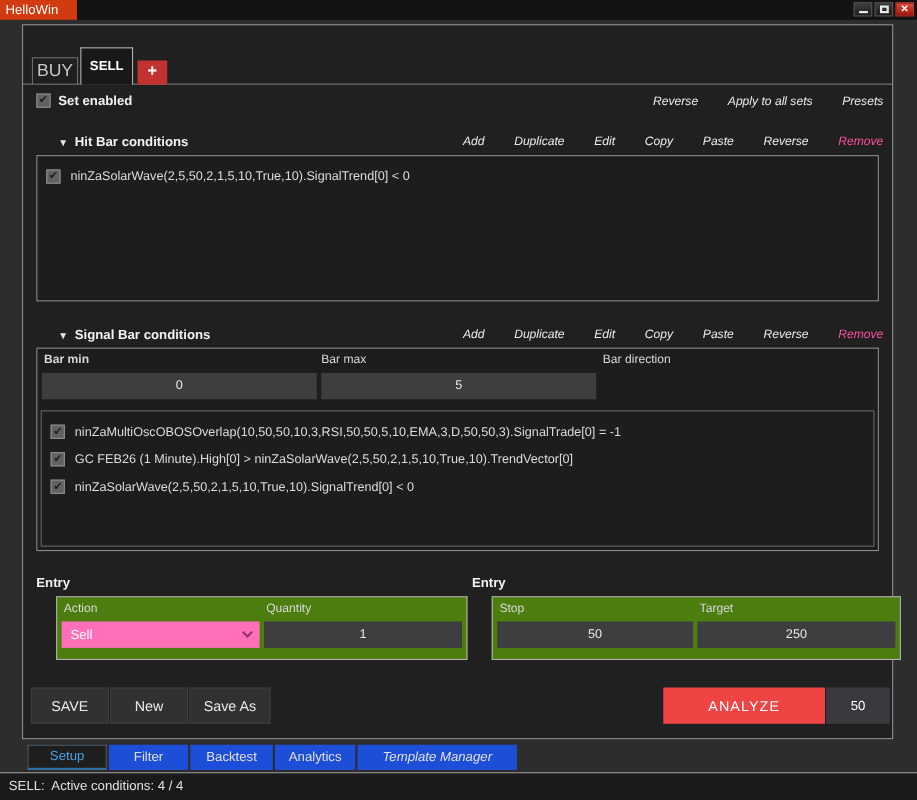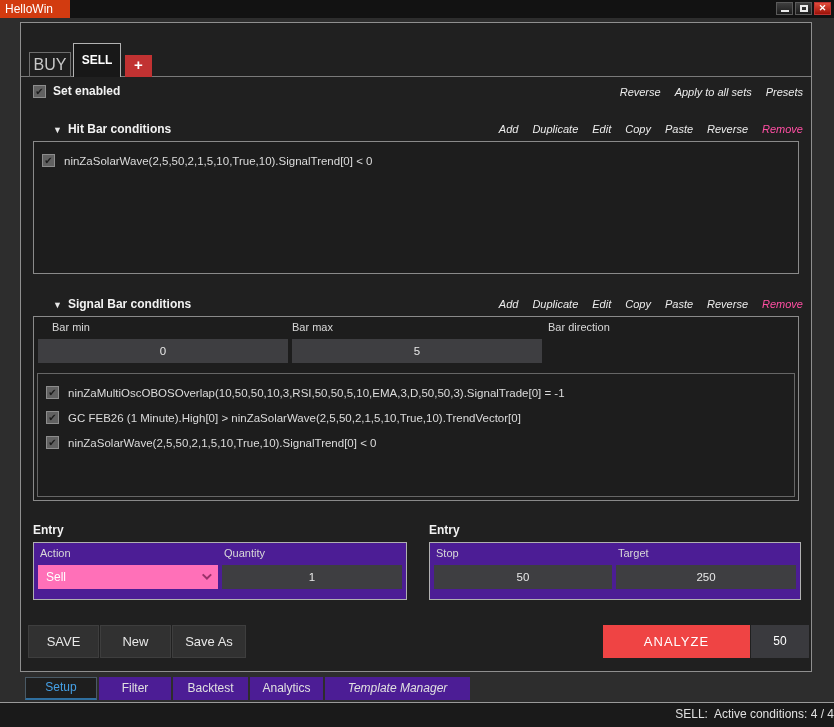--- a/index.html
+++ b/index.html
@@ -31,21 +31,21 @@
     border:1px solid #b2b2b2; border-bottom:none; color:#fff; font-size:12px; font-weight:bold; z-index:2; }
   .tab-add { left:104px; top:32px; width:27px; height:22px; line-height:20px; background:#c13232;
     color:#fff; font-size:15px; font-weight:bold; }
   
   .checkbox { display:inline-block; width:13px; height:13px; background:#616161;
     border:1px solid #8d8d8d; color:#1c1c1c; font-size:10px; line-height:12px; text-align:center;
     vertical-align:middle; }
   .set-row { position:absolute; left:12px; top:61px; display:flex; align-items:center; gap:7px; }
   .set-label { font-size:12px; font-weight:bold; color:#f2f2f2; }
   .links { position:absolute; right:8px; font-style:italic; font-size:11px; color:#ececec;
-    display:flex; gap:14px; }
+    display:flex; gap:27px; }
   .links-top { top:63px; }
   .link { cursor:default; }
   .link.pink { color:#ff4fa3; }
   
   .sec-header { position:absolute; left:12px; font-size:12px; font-weight:bold; color:#f2f2f2;margin-left:20px; }
   .sec-header .tri { font-size:9px; margin-right:6px; color:#e8e8e8; }
   
   .list-box { position:absolute; left:12px; width:766px; background:#1d1d1d; border:1px solid #8a8a8a; }
   .hit-box { top:118px; height:133px; }
   .sig-box { top:293px; height:185px; }
@@ -57,40 +57,40 @@
     font-size:11.5px; text-align:center; line-height:24px; }
   .dropdown { position:absolute; top:22px; height:24px; background:#ff70b8; color:#fff;
     font-size:12px; line-height:24px; padding-left:8px; }
   .chev { position:absolute; right:9px; top:8px; width:7px; height:7px;
     border-right:2px solid rgba(120,30,80,0.75); border-bottom:2px solid rgba(120,30,80,0.75);
     transform:rotate(45deg) translateY(-2px); }
   .inner-cond-box { position:absolute; left:3px; top:56px; width:758px; height:124px;
     border:1px solid #666; background:#1d1d1d; padding-top:6px; }
   
   .grp-title { position:absolute; top:500px; font-size:12px; font-weight:bold; color:#f2f2f2; }
-  .groupbox { position:absolute; top:519px; height:58px; border:1px solid #b0b0b0; background:#4c1d95; }
+  .groupbox { position:absolute; top:519px; height:58px; border:1px solid #b0b0b0; background:#4d7c0f;margin-left:18px; }
   .entry-box { left:12px; width:374px; }
   .exit-box { left:408px; width:372px; }
   
   .btn { position:absolute; top:602px; height:33px; background:#313131; border:1px solid #3e3e3e;
     color:#e8e8e8; font-size:13px; text-align:center; line-height:31px; cursor:default; }
   .analyze { position:absolute; left:582px; top:602px; width:147px; height:33px; background:#ef4444;
     color:#fff; font-size:13px; letter-spacing:1px; text-align:center; line-height:33px; }
   .analyze-count { position:absolute; left:730px; top:602px; width:58px; height:33px; background:#3a3a3e;
     color:#fff; font-size:12px; text-align:center; line-height:33px; }
   
   .bottom-tabs { position:absolute; left:25px; top:677px; height:23px; display:flex; gap:2px; }
-  .btab { height:23px; background:#4c1d95; color:#e0e0e0; font-size:12px; text-align:center;
+  .btab { height:23px; background:#1d4ed8; color:#e0e0e0; font-size:12px; text-align:center;
     line-height:22px; cursor:default; }
   .btab.active { background:#1e1e1e; color:#45a0e6; border:1px solid #4a5a66;
     border-bottom:2px solid #2f6f9f; line-height:19px; }
   
   .statusbar { position:absolute; left:0; top:702px; width:834px; height:25px; background:#1a1a1a;
     border-top:1px solid #9a9a9a; font-size:12px; color:#e0e0e0; line-height:23px;
-    padding-left:8px; white-space:pre;text-align:right; }
+    padding-left:8px; white-space:pre; }
 </style>
 </head>
 <body>
 
 <div class="titlebar">
   <div class="title-chip">HelloWin</div>
   <div class="win-btns">
     <div class="win-btn">
         <div class="glyph-min"></div>
       </div>
@@ -144,21 +144,21 @@
   <div class="links" style="top:275px;">
     <span class="link">Add</span>
     <span class="link">Duplicate</span>
     <span class="link">Edit</span>
     <span class="link">Copy</span>
     <span class="link">Paste</span>
     <span class="link">Reverse</span>
     <span class="link pink">Remove</span>
   </div>
   <div class="list-box sig-box">
-    <span class="fld-label" style="left:18px;">Bar min</span>
+    <span class="fld-label" style="left:6px;font-weight:bold;">Bar min</span>
     <span class="fld-label" style="left:258px;">Bar max</span>
     <span class="fld-label" style="left:514px;">Bar direction</span>
     <div class="input" style="left:4px; width:250px;">0</div>
     <div class="input" style="left:258px; width:250px;">5</div>
     <div class="inner-cond-box">
       <div class="cond-row">
         <span class="checkbox"><span>✔</span></span>
         <span class="cond-text">ninZaMultiOscOBOSOverlap(10,50,50,10,3,RSI,50,50,5,10,EMA,3,D,50,50,3).SignalTrade[0] = -1</span>
       </div>
       <div class="cond-row">

